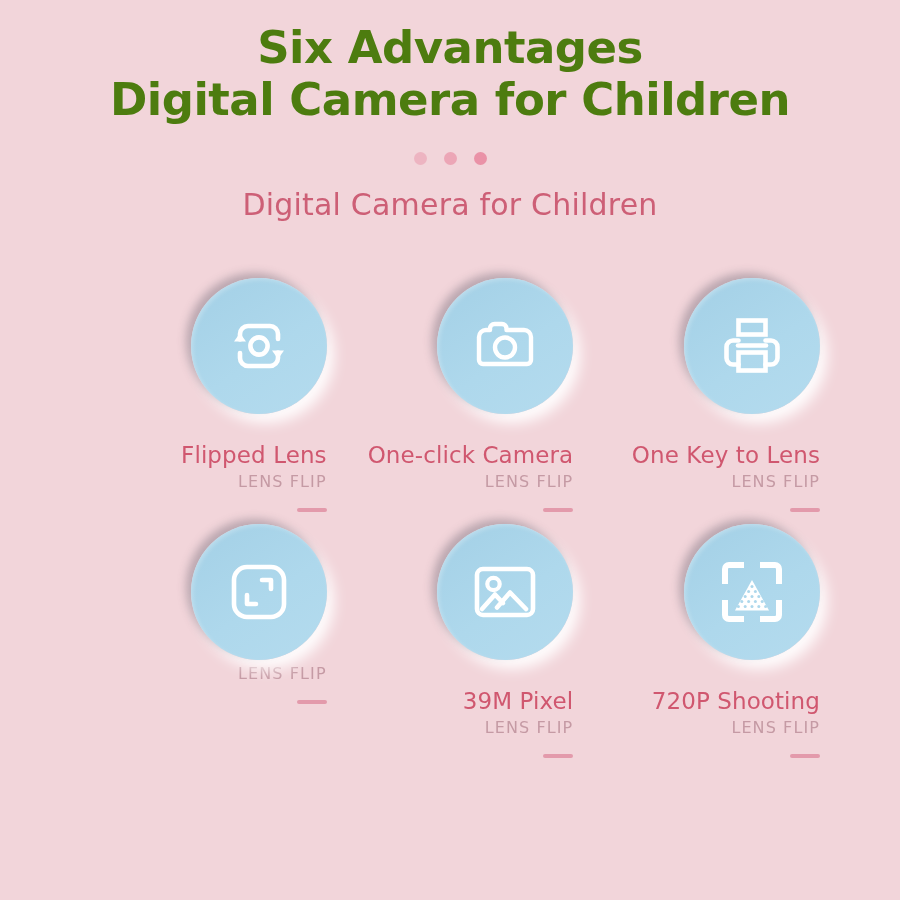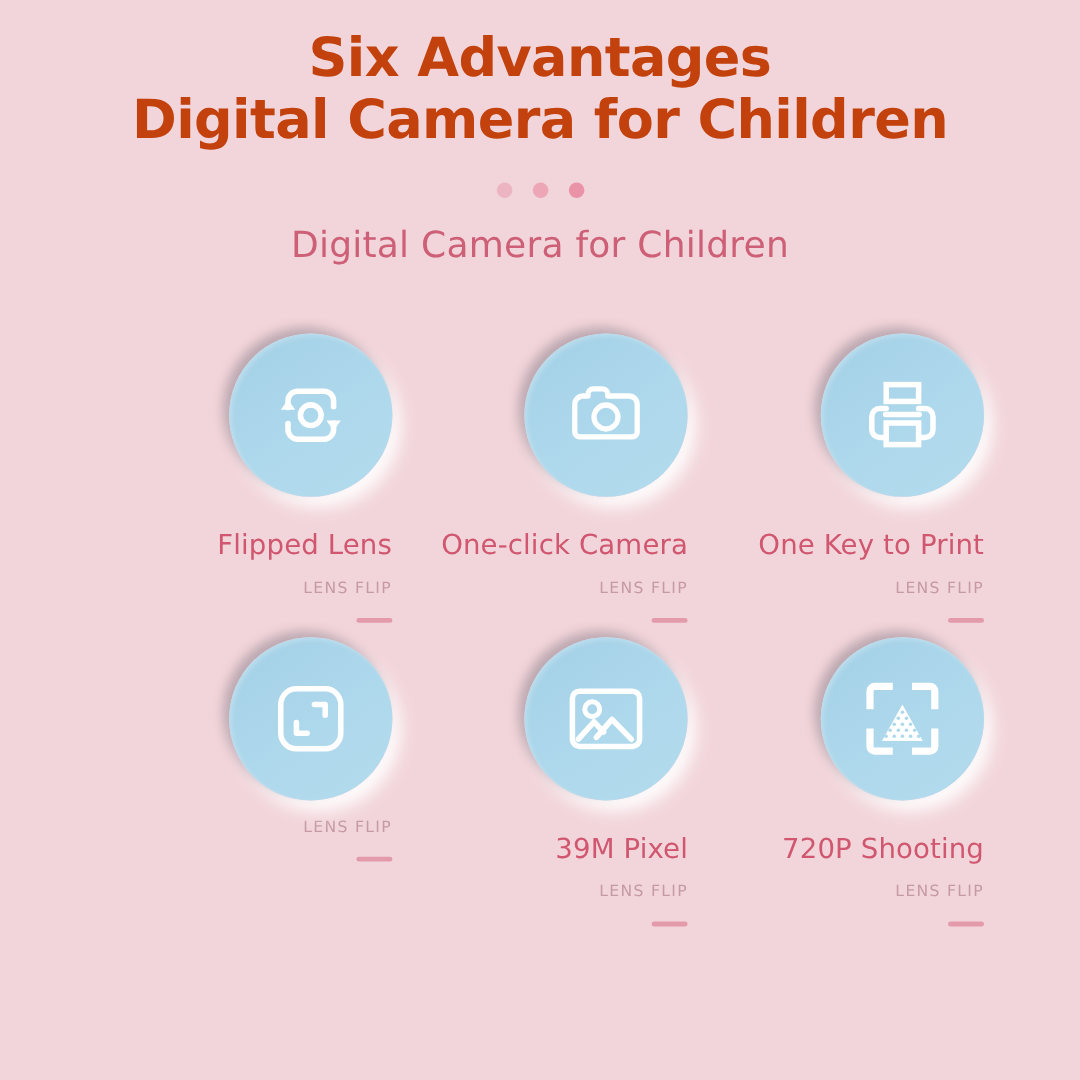--- a/index.html
+++ b/index.html
@@ -21,21 +21,21 @@
     position: relative;
     box-sizing: border-box;
   }
 
   
   .header {
     padding-top: 22px;
     text-align: center;
   }
   .title-line {
-    color: #c2410c;
+    color: #4d7c0f;
     font-weight: bold;
     letter-spacing: -0.5px;
     line-height: 1.15;
   }
   .title-line-1 { font-size: 45px; }
   .title-line-2 { font-size: 45px; }
 
   .dots {
     margin-top: 26px;
     display: flex;
@@ -100,22 +100,22 @@
 
   .label {
     margin-top: 28px;
     font-size: 23px;
     color: #d0576f;
     letter-spacing: 0.1px;
     text-align: center;
     white-space: nowrap;
   }
   .sublabel {
-    margin-top: 15px;
-    font-size: 13px;
+    margin-top: 4px;
+    font-size: 16px;
     color: #c59aa4;
     letter-spacing: 1.1px;
     text-align: center;
   }
   .dash {
     margin-top: 17px;
     width: 30px;
     height: 4px;
     border-radius: 2px;
     background: #e39aab;
@@ -183,21 +183,21 @@
             <svg width="62" height="62" viewBox="0 0 62 62" fill="none">
               <rect x="17.5" y="5.5" width="27" height="14" stroke="#ffffff" stroke-width="4.6" fill="none"></rect>
               <path d="M17.5 25.5 H12 A6.5 6.5 0 0 0 5.5 32 V43 A6.5 6.5 0 0 0 12 49.5 H17.5" stroke="#ffffff" stroke-width="4.6" stroke-linecap="round" fill="none"></path>
               <path d="M44.5 25.5 H50 A6.5 6.5 0 0 1 56.5 32 V43 A6.5 6.5 0 0 1 50 49.5 H44.5" stroke="#ffffff" stroke-width="4.6" stroke-linecap="round" fill="none"></path>
               <path d="M17 30.5 H45" stroke="#ffffff" stroke-width="4.6" stroke-linecap="round"></path>
               <rect x="17.5" y="37.5" width="27" height="18" stroke="#ffffff" stroke-width="4.6" fill="none"></rect>
             </svg>
           </span>
         </div>
       </div>
-      <div class="label">One Key to Print</div>
+      <div class="label">One Key to Lens</div>
       <div class="sublabel">LENS FLIP</div>
       <div class="dash"></div>
     </div>
 
     <div class="cell">
       <div class="circle-wrap">
         <div class="circle">
           <span>
             <svg width="60" height="60" viewBox="0 0 60 60" fill="none">
               <rect x="5" y="5" width="50" height="50" rx="13" stroke="#ffffff" stroke-width="4.6" fill="none"></rect>

